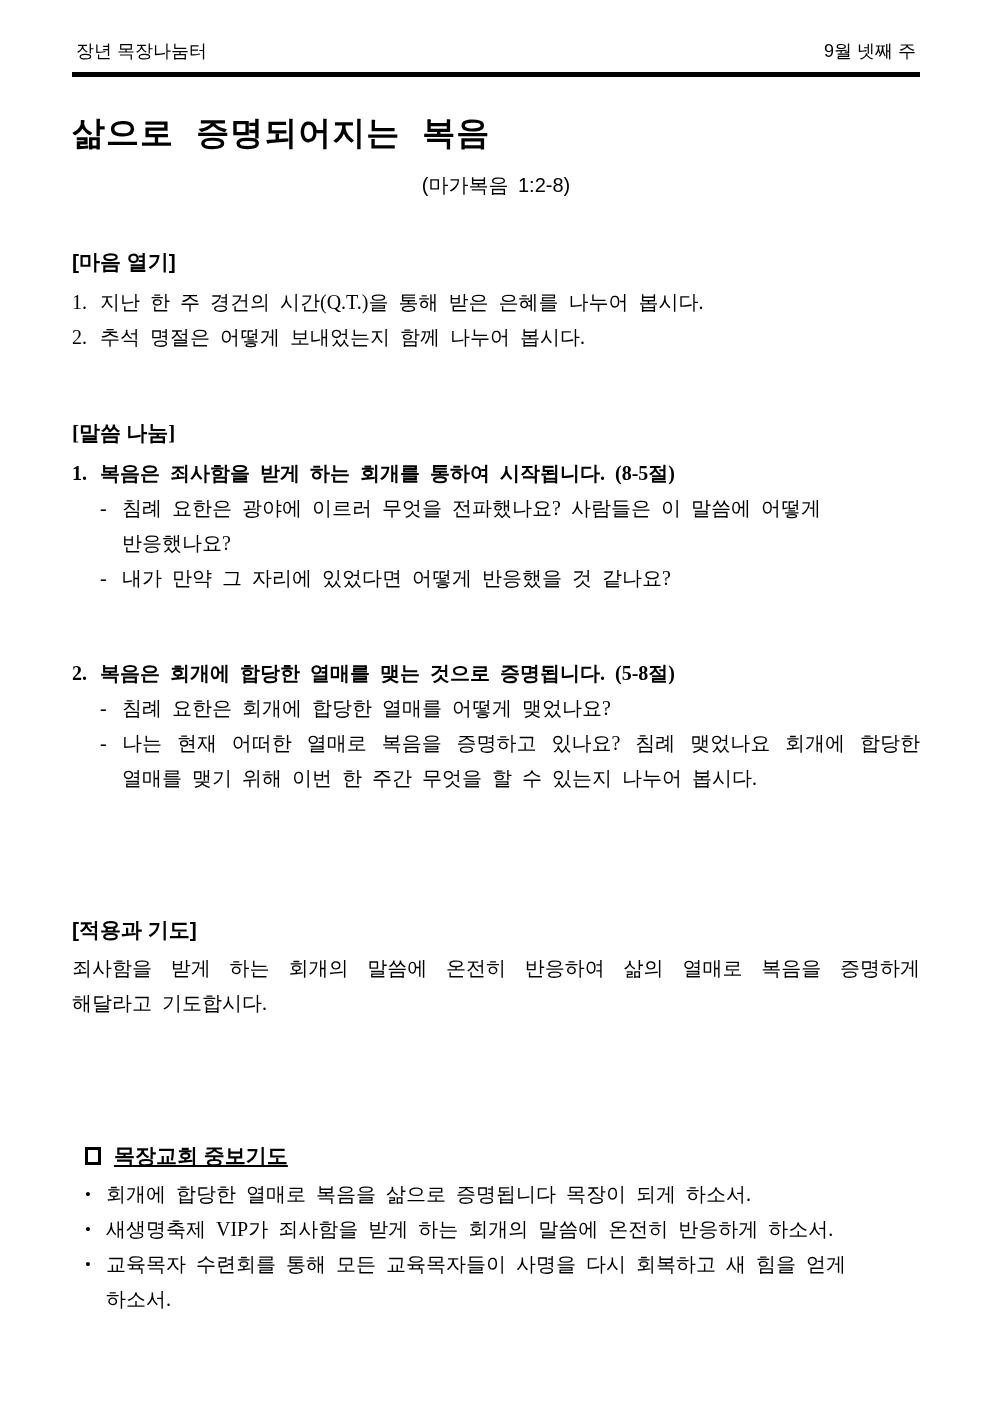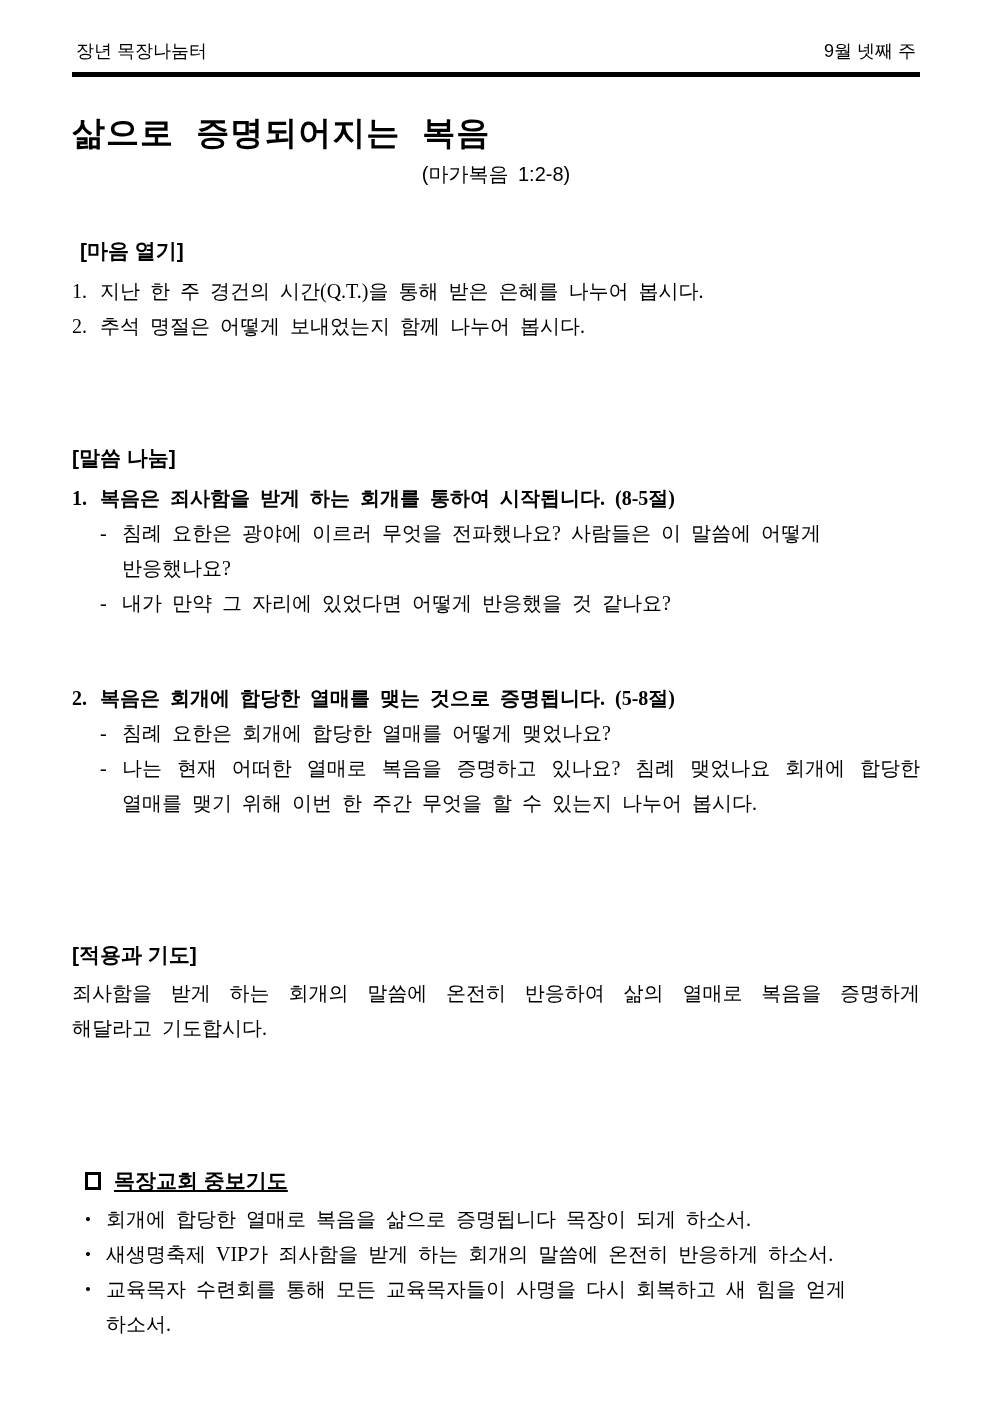--- a/index.html
+++ b/index.html
@@ -36,37 +36,37 @@
   .doc-title {
     margin-top: 36px;
     font-family: "Liberation Sans", "DejaVu Sans", sans-serif;
     font-weight: 800;
     font-size: 33px;
     line-height: 40px;
     word-spacing: 12px;
     letter-spacing: 1px;
   }
   .doc-subtitle {
-    margin-top: 9px;
+    margin-top: 20px;
     text-align: center;
     font-family: "Liberation Sans", "DejaVu Sans", sans-serif;
     font-size: 20px;
     line-height: 24px;
     word-spacing: 4px;
   }
 
   
   .sec-heading {
     font-family: "Liberation Sans", "DejaVu Sans", sans-serif;
     font-weight: bold;
     font-size: 21px;
     line-height: 26px;
   }
-  .sec-opening .sec-heading { margin-top: 52px; margin-left: 8px; }
-  .sec-word    .sec-heading { margin-top: 101px; }
+  .sec-opening .sec-heading { margin-top: 52px; }
+  .sec-word    .sec-heading { margin-top: 65px; font-family: Liberation Serif, serif; }
   .sec-apply   .sec-heading { margin-top: 121px; }
 
   
   .body-text {
     font-size: 20px;
     line-height: 35px;
     word-spacing: 5px;
     word-break: keep-all;
   }
 

